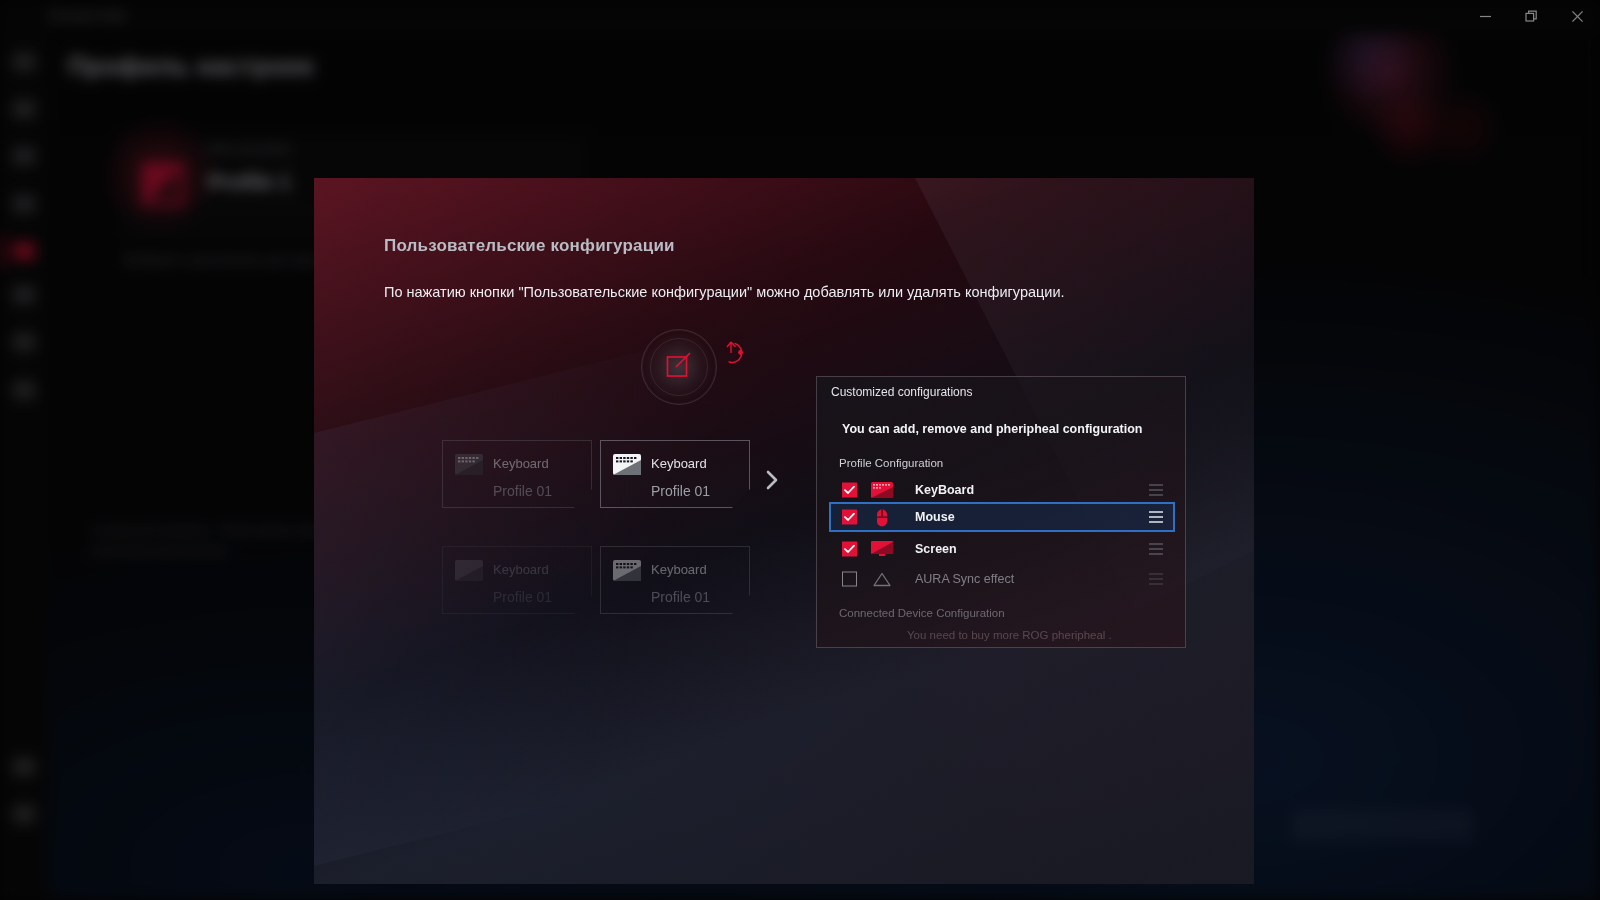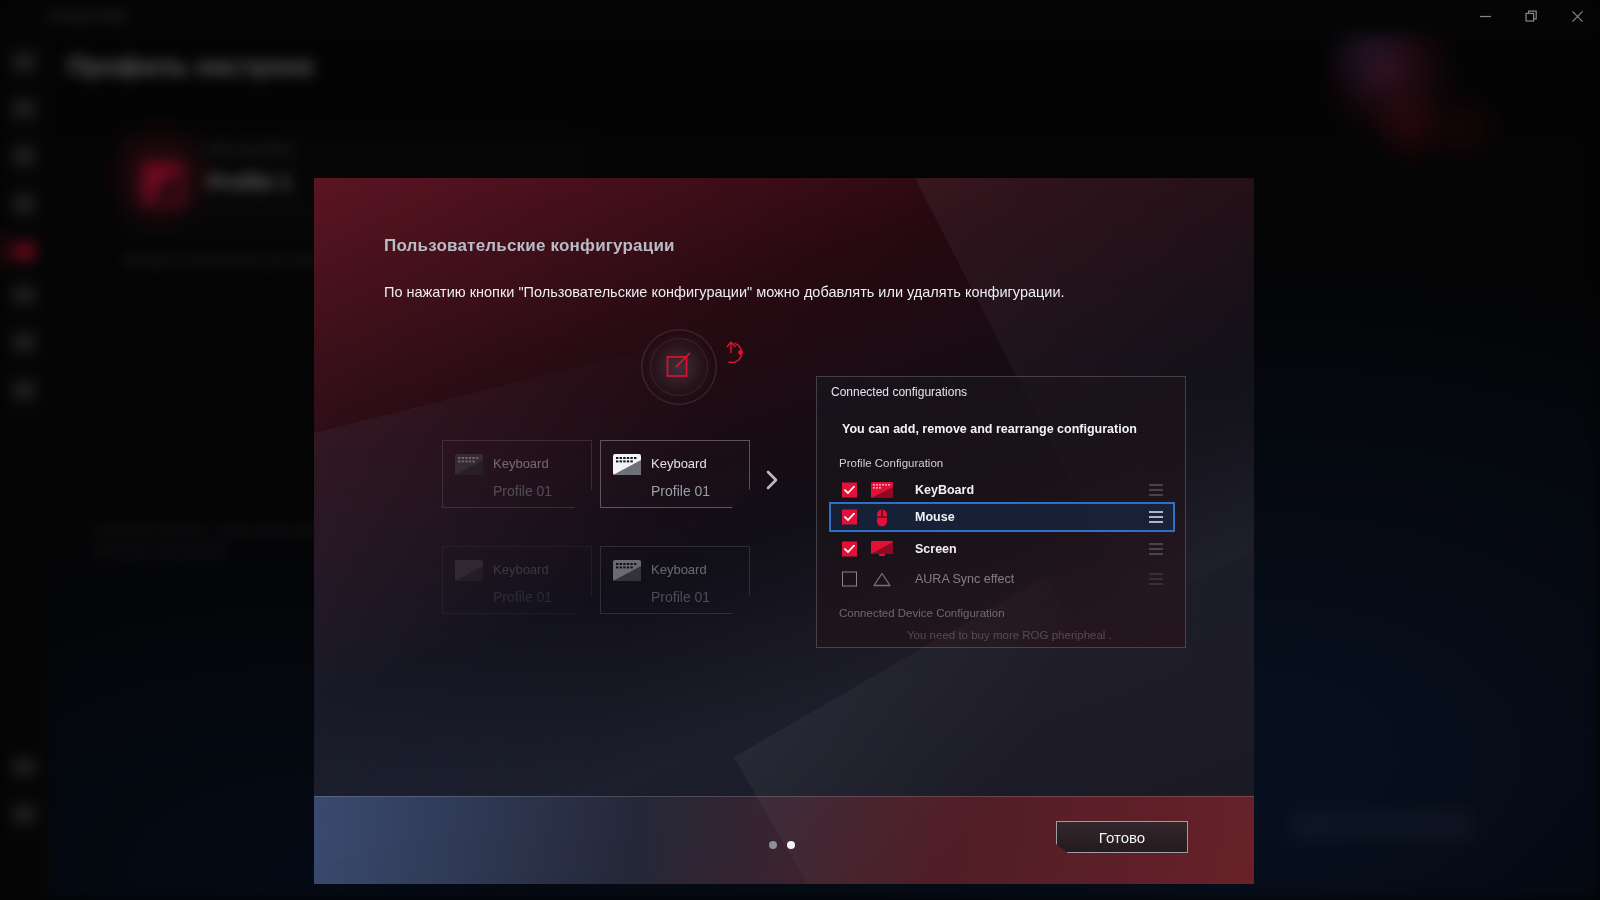--- a/index.html
+++ b/index.html
@@ -371,22 +371,22 @@
       <div class="card-prof">Profile 01</div>
     </div>
 
     <div class="chevron">
       <svg width="16" height="24" viewBox="0 0 16 24" fill="none" stroke="#b9bcc3" stroke-width="2.6" stroke-linecap="round" stroke-linejoin="round">
         <polyline points="4,4 12,12 4,20"></polyline>
       </svg>
     </div>
 
     <div class="cfg">
-      <div class="cfg-head">Connected configurations</div>
-      <div class="cfg-sub">You can add, remove and rearrange configuration</div>
+      <div class="cfg-head">Customized configurations</div>
+      <div class="cfg-sub">You can add, remove and pheripheal configuration</div>
       <div class="cfg-group">Profile Configuration</div>
 
       <div class="row r1">
         <div class="rowbox">
           <svg width="11" height="9" viewBox="0 0 11 9" fill="none" stroke="#fff" stroke-width="1.8" stroke-linecap="round" stroke-linejoin="round">
               <polyline points="1,4.6 4,7.5 10,1.2"></polyline>
             </svg>
         </div>
         <div class="rowico">
           <svg width="22" height="16" viewBox="0 0 22 16">
@@ -467,23 +467,15 @@
             <i></i>
             <i></i>
             <i></i>
           </div>
       </div>
 
       <div class="cfg-group2">Connected Device Configuration</div>
       <div class="cfg-foot">You need to buy more ROG pheripheal .</div>
     </div>
 
-    <div class="ov-footer">
-      <div class="ftr-diag"></div>
-      <div class="dots">
-        <div class="dot"></div>
-        <div class="dot active"></div>
-      </div>
-      <div class="done-btn">Готово</div>
-    </div>
   </div>
 
 </div>
 
 </body></html>

